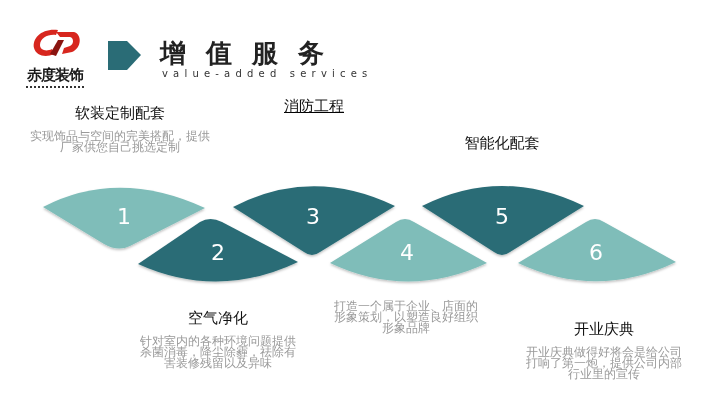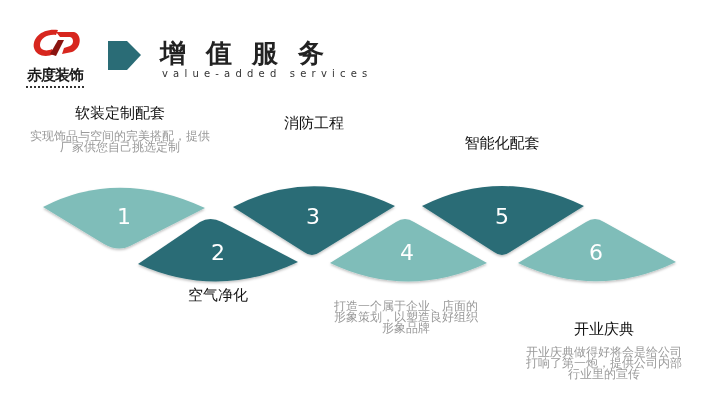--- a/index.html
+++ b/index.html
@@ -51,21 +51,21 @@
 <svg class="title-arrow" width="34" height="30" viewBox="0 0 34 30">
   <polygon points="0,0 19,0 33,14 19,29 0,29" fill="#2a6c76"></polygon>
 </svg>
 <div class="title-cn">增值服务</div>
 <div class="title-en">value-added services</div>
 
 <div class="svc" style="left:20px; top:104px;">
   <div class="svc-title">软装定制配套</div>
   <div class="svc-desc">实现饰品与空间的完美搭配，提供厂家供您自己挑选定制</div>
 </div>
-<div class="svc" style="left:214px; top:114px;">
+<div class="svc" style="left:214px; top:97px;text-decoration:underline;">
   <div class="svc-title">消防工程</div>
 </div>
 <div class="svc" style="left:402px; top:114px; width:200px;margin-top:20px;">
   <div class="svc-title">智能化配套</div>
 </div>
 
 <svg class="fans" width="720" height="405" viewBox="0 0 720 405">
   <defs>
     <filter id="sh" x="-10%" y="-10%" width="120%" height="140%">
       <feDropShadow dx="0" dy="1.5" stdDeviation="1.2" flood-color="#000" flood-opacity="0.25"></feDropShadow>
@@ -96,22 +96,23 @@
     <path d="M330 263 L396 222 Q405 216 414 222 L487 263 Q408 300 330 263 Z" fill="#7fbdb9" filter="url(#sh)"></path>
     <text class="num" x="407" y="260">4</text>
   </g>
 
   <g>
     <path d="M518 263 L586 222 Q595 216 604 222 L676 262 Q597 300 518 263 Z" fill="#7fbdb9" filter="url(#sh)"></path>
     <text class="num" x="596" y="260">6</text>
   </g>
 </svg>
 
-<div class="svc" style="left:118px; top:286px;">
+<div class="svc" style="left:118px; top:309px;">
   <div class="svc-title">空气净化</div>
+  <div class="svc-desc" style="padding:0 22px;">针对室内的各种环境问题提供杀菌消毒，降尘除霾，祛除有害装修残留以及异味</div>
 </div>
 <div class="svc" style="left:306px; top:301px;">
   <div class="svc-desc" style="padding:0 26px;">打造一个属于企业、店面的形象策划，以塑造良好组织形象品牌</div>
 </div>
 <div class="svc" style="left:504px; top:301px;margin-top:19px;">
   <div class="svc-title">开业庆典</div>
   <div class="svc-desc" style="padding:0 20px;">开业庆典做得好将会是给公司打响了第一炮，提供公司内部行业里的宣传</div>
 </div>
 
 </body></html>

